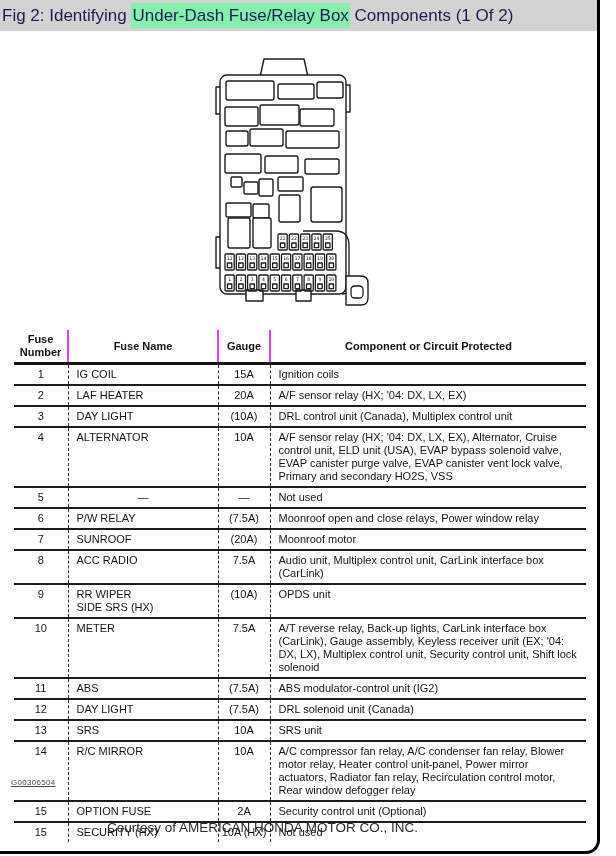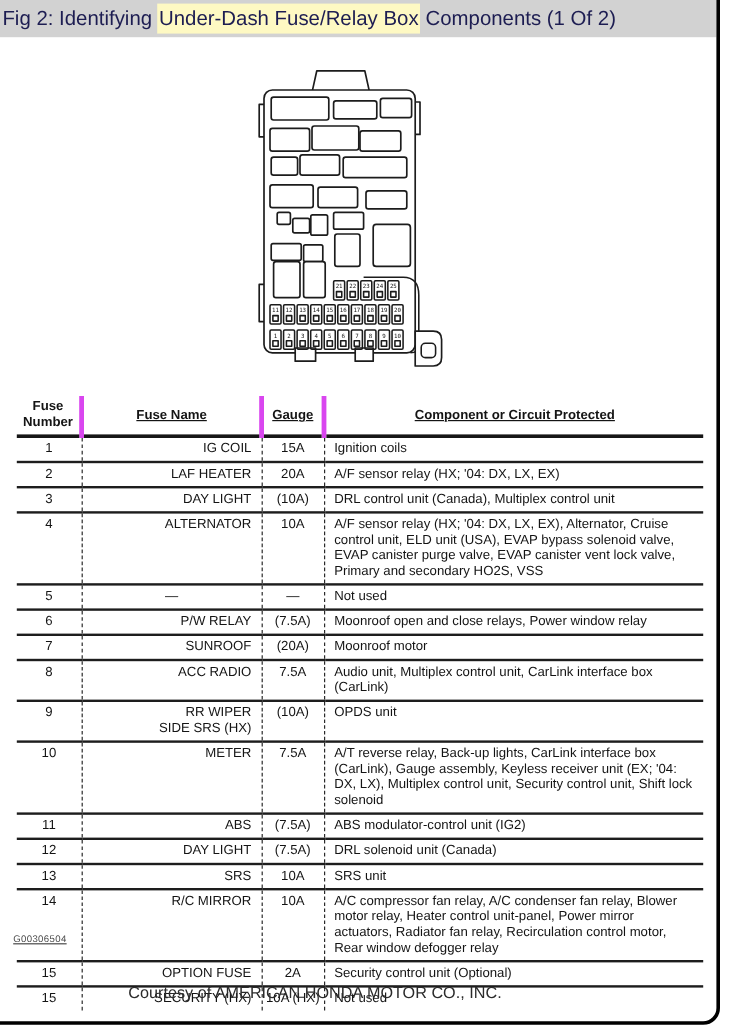--- a/index.html
+++ b/index.html
@@ -22,47 +22,47 @@
   }
 
   .titlebar {
     position:absolute; left:0; top:0; width:597px; height:31px;
     background:#d2d2d2;
     font-size:17px; line-height:31px;
     color:#1d1d52;
     white-space:nowrap;
     padding-left:2px;
   }
-  .titlebar .hl { background:#fef9c3; padding:3px 1px; }
+  .titlebar .hl { background:#86efac; padding:3px 1px; }
 
   .diagram { position:absolute; left:208px; top:50px; }
   .diagram .ink { fill:#ffffff; stroke:#1c1c1c; stroke-width:1.4; stroke-linejoin:round; }
   .diagram .thin { fill:none; stroke:#1c1c1c; stroke-width:1.3; stroke-linejoin:round; }
   .diagram text { font-family:"DejaVu Sans Mono", monospace; font-size:4.8px; fill:#111; }
 
   table.fuse-table {
     position:absolute; left:14px; top:330px; width:572px;
     border-collapse:collapse;
     font-size:11px; line-height:13px; color:#141414;
     table-layout:fixed;
   }
   .fuse-table th {
     font-weight:bold; text-align:center; vertical-align:middle;
     padding:3px 2px;
     border-bottom:3px solid #161616;
   }
-  .fuse-table thead th + th { border-left:4px solid #d946ef;text-decoration:underline; }
+  .fuse-table thead th + th { border-left:2px solid #d946ef; }
   .fuse-table td {
     vertical-align:top; padding:3px 8px;
     border-bottom:2px solid #1d1d1d;
   }
   .fuse-table td + td { border-left:1.5px dashed #2a2a2a; }
   .fuse-table tbody tr:last-child td { border-bottom:none; }
   .fuse-table td.c-num, .fuse-table td.c-amps { text-align:center; padding:3px 2px; }
-  .fuse-table td.c-name { white-space:pre-line;text-align:right; }
+  .fuse-table td.c-name { white-space:pre-line; }
   .fuse-table td.c-name.center { text-align:center; }
 
   .figure-code {
     position:absolute; left:11px; top:778px;
     font-size:8px; color:#4a4a4a; letter-spacing:0.3px;text-decoration:underline;
   }
   .courtesy {
     position:absolute; left:0; top:820px; width:525px;
     text-align:center; font-size:13.5px; color:#2b2b2b;
   }

